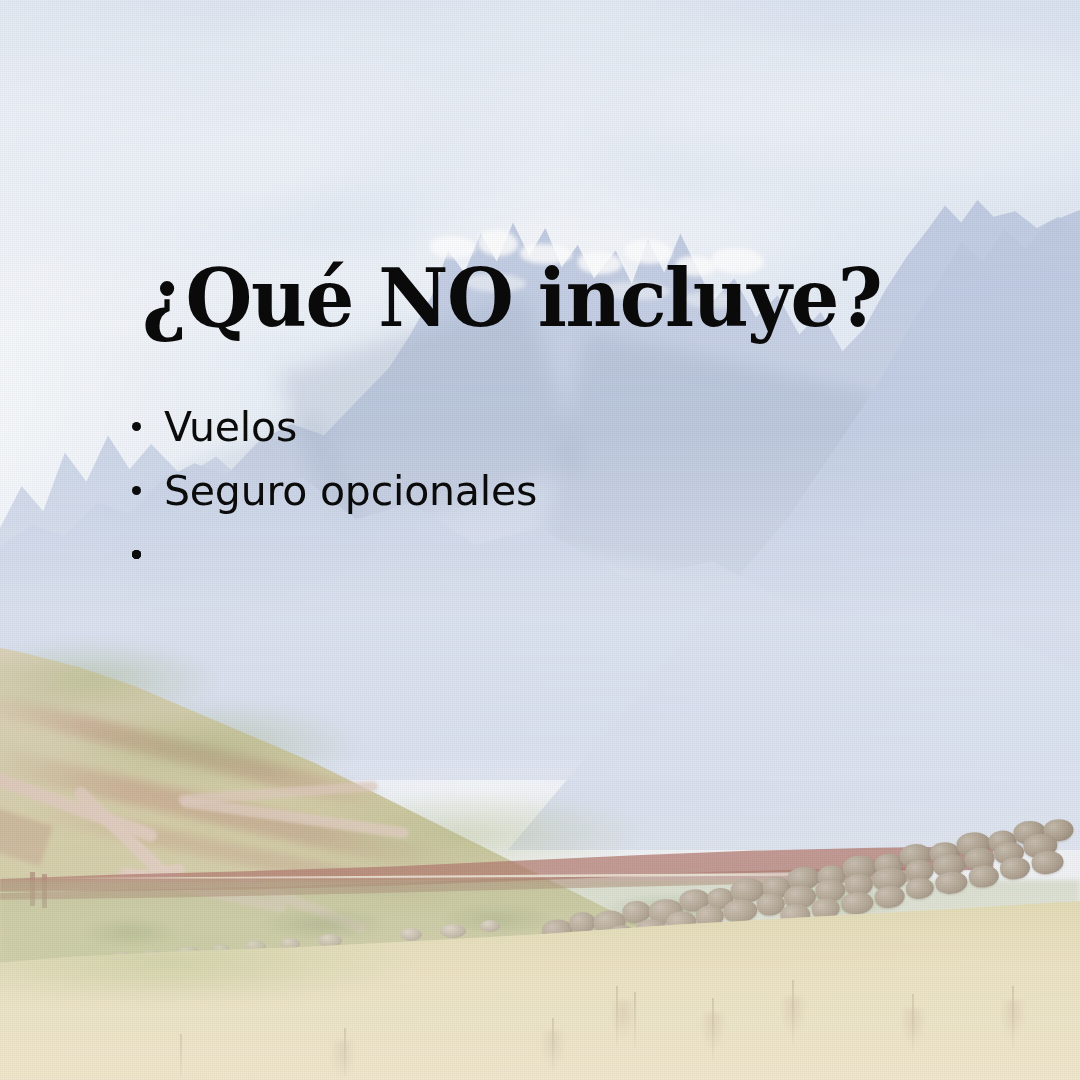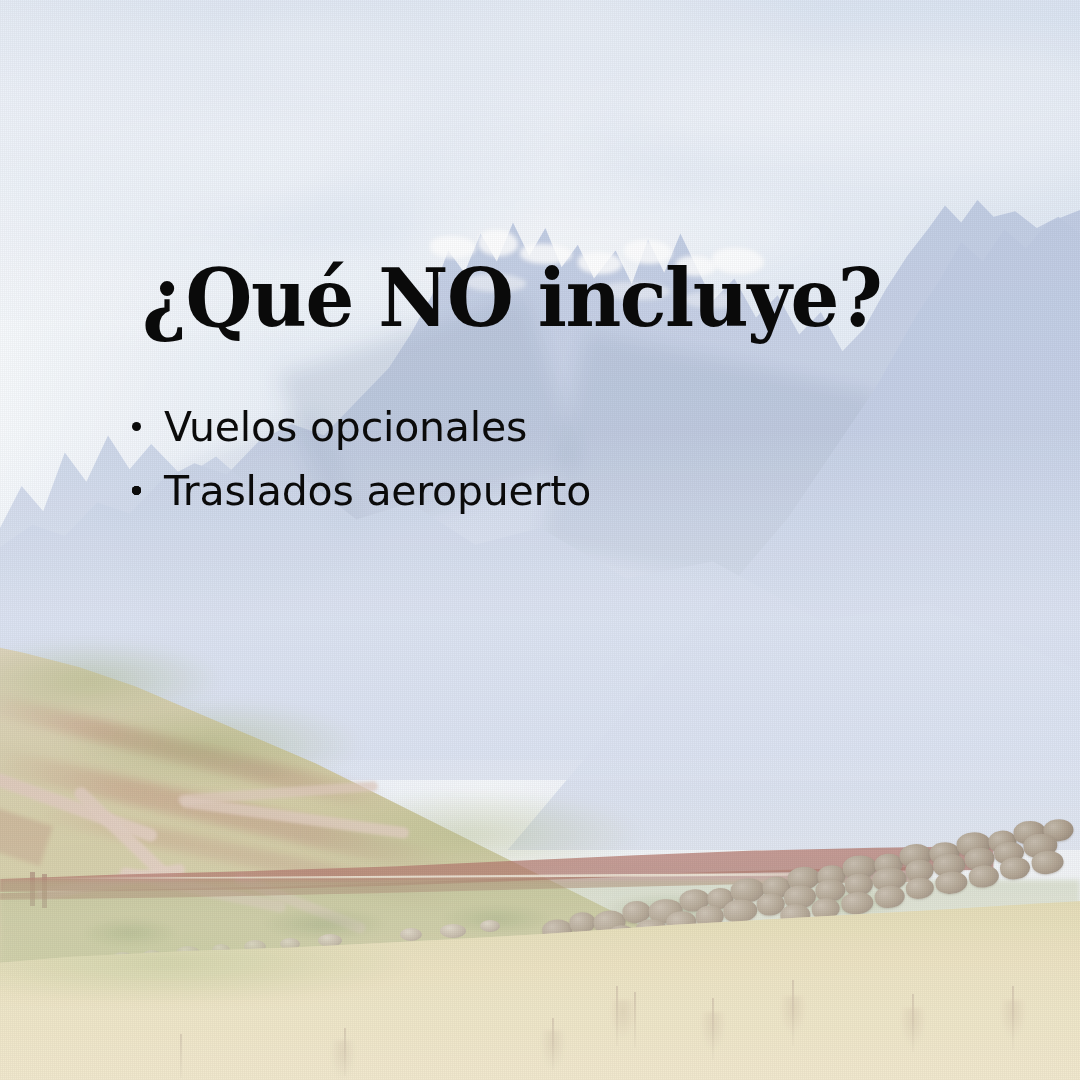--- a/index.html
+++ b/index.html
@@ -460,28 +460,31 @@
   <div class="global-wash"></div>
   <div class="grain"></div>
 
   <div class="content">
 
     <h1 class="title">¿Qué NO incluye?</h1>
 
     <ul class="bullet-list">
       <li class="bullet-item">
         <span class="bullet-dot"></span>
-        <span>Vuelos opcionales</span>
+        <span>Vuelos</span>
+      </li>
+      <li class="bullet-item">
+        <span class="bullet-dot"></span>
+        <span>Seguro opcionales</span>
       </li>
       <li class="bullet-item">
         <span class="bullet-dot"></span>
       </li>
       <li class="bullet-item">
         <span class="bullet-dot"></span>
       </li>
       <li class="bullet-item">
         <span class="bullet-dot"></span>
-        <span>Traslados aeropuerto</span>
       </li>
     </ul>
 
   </div>
 </div>
 
 </body></html>

